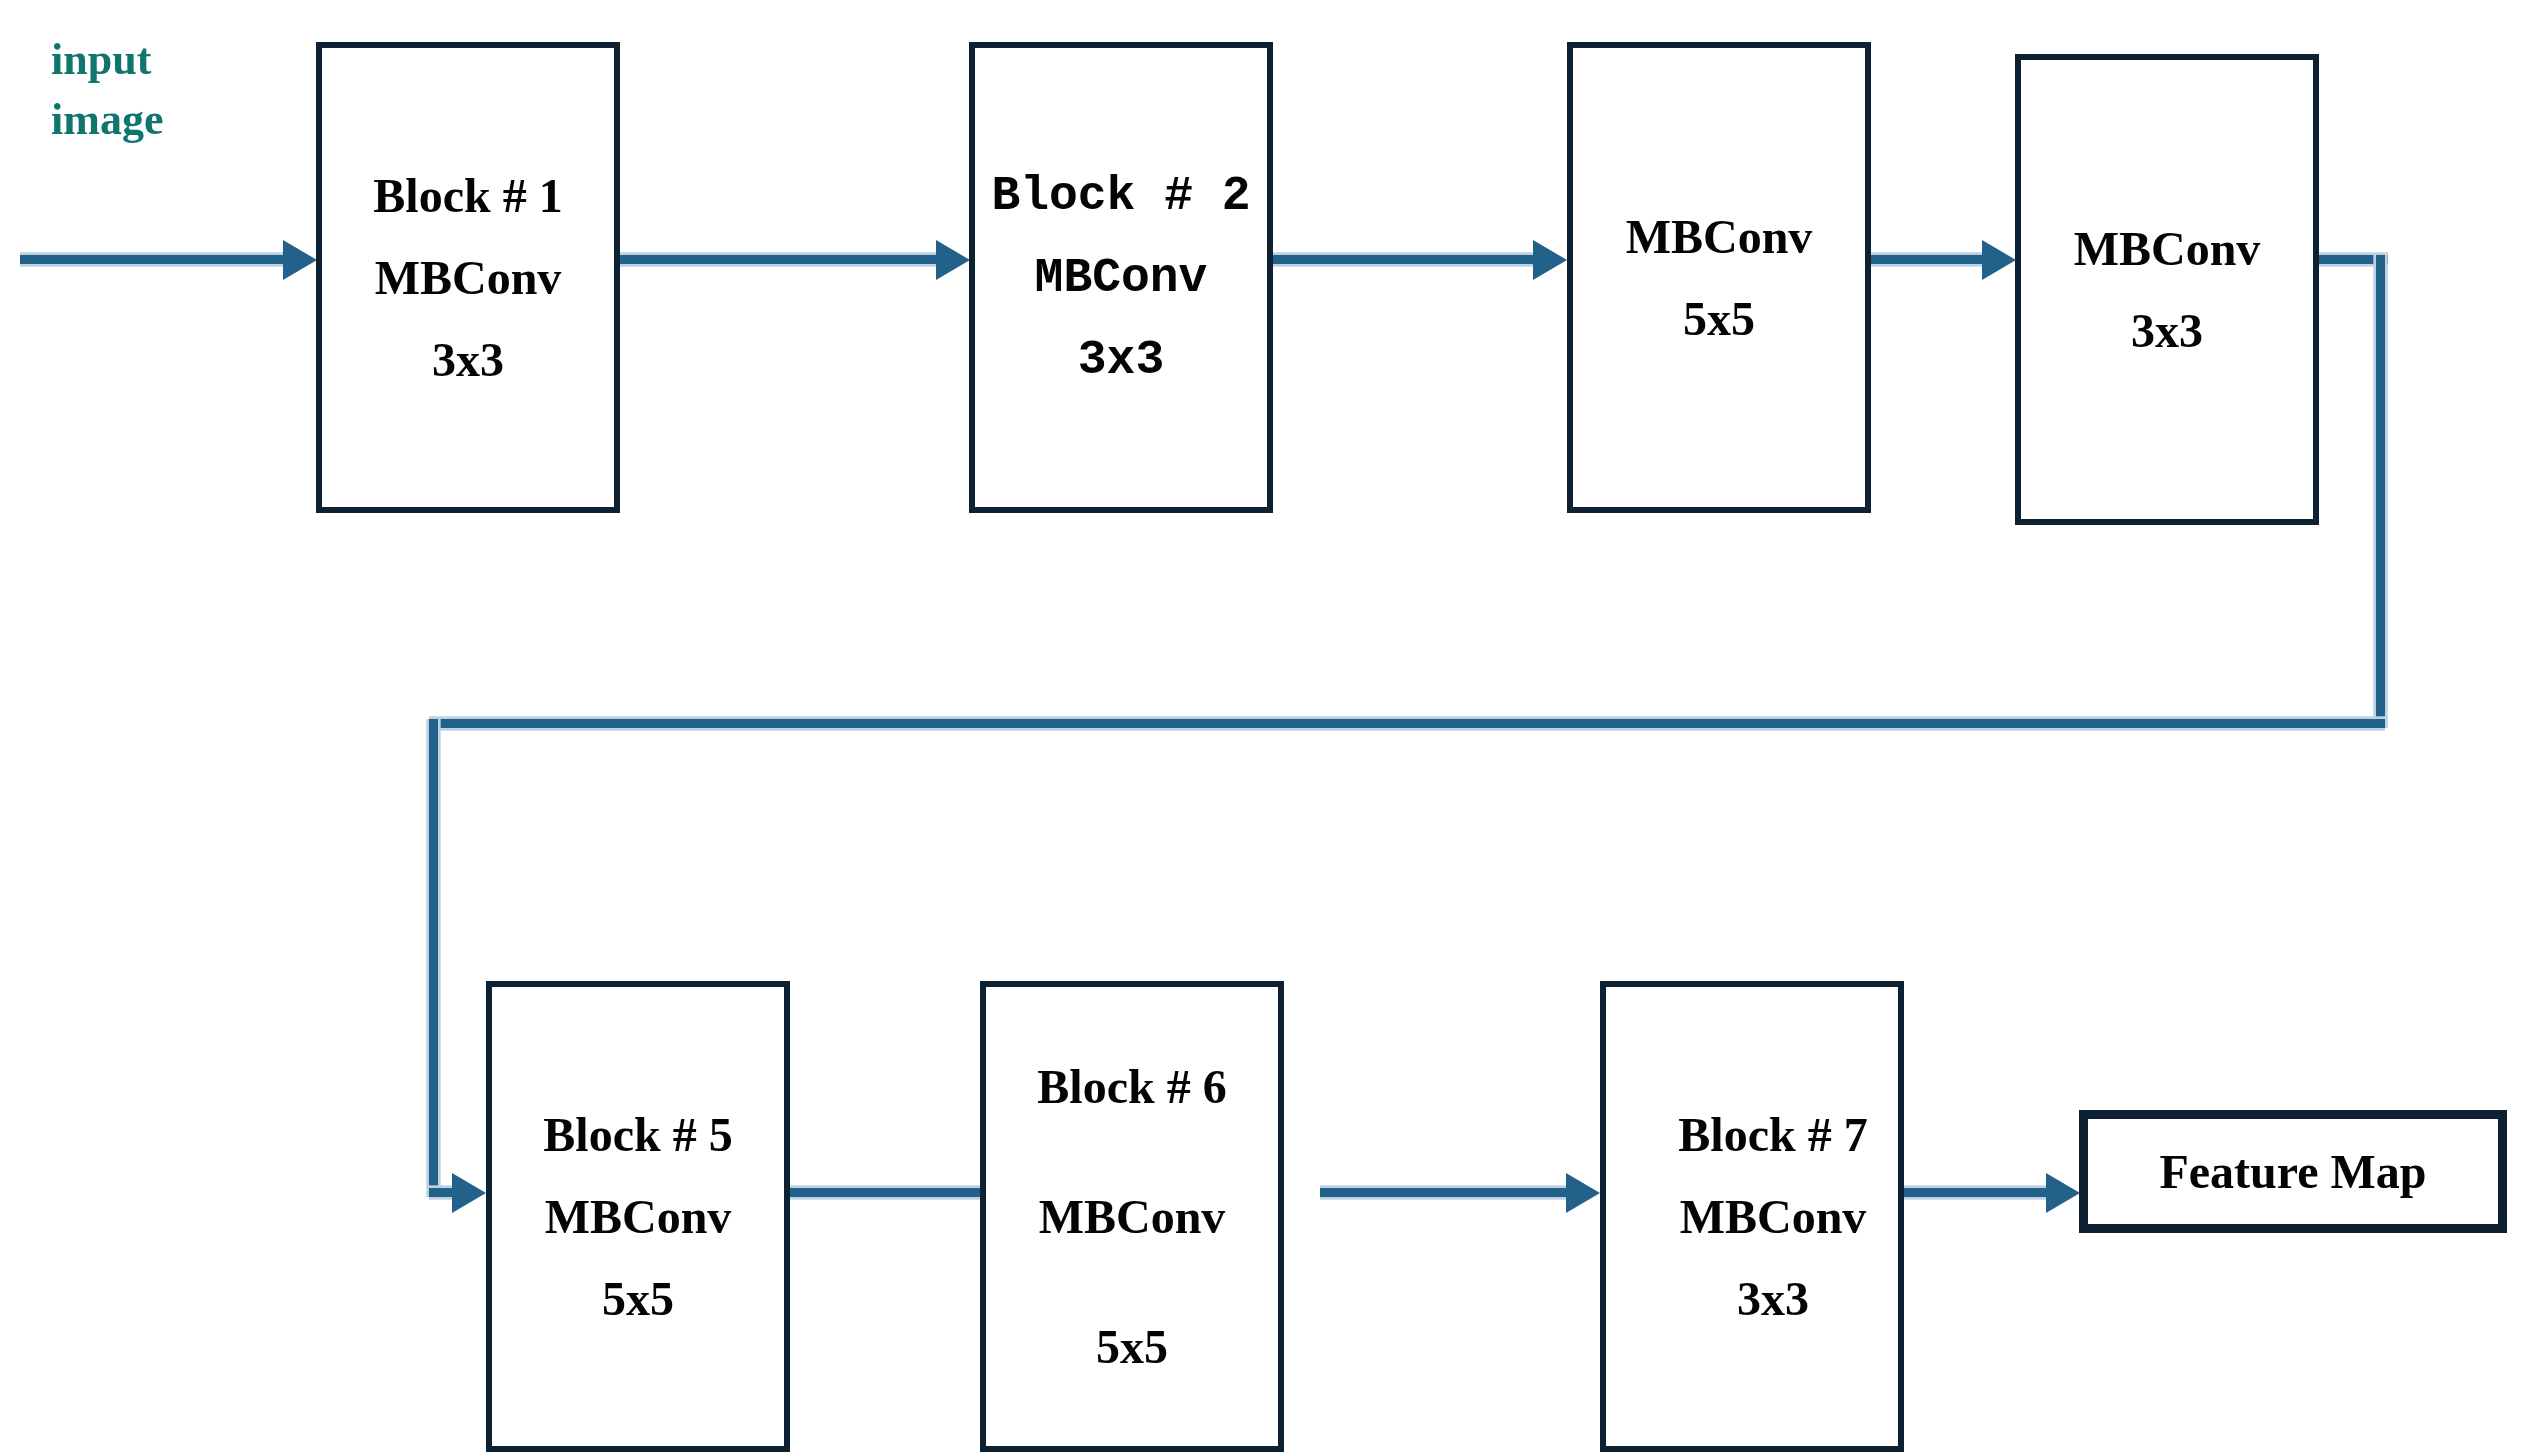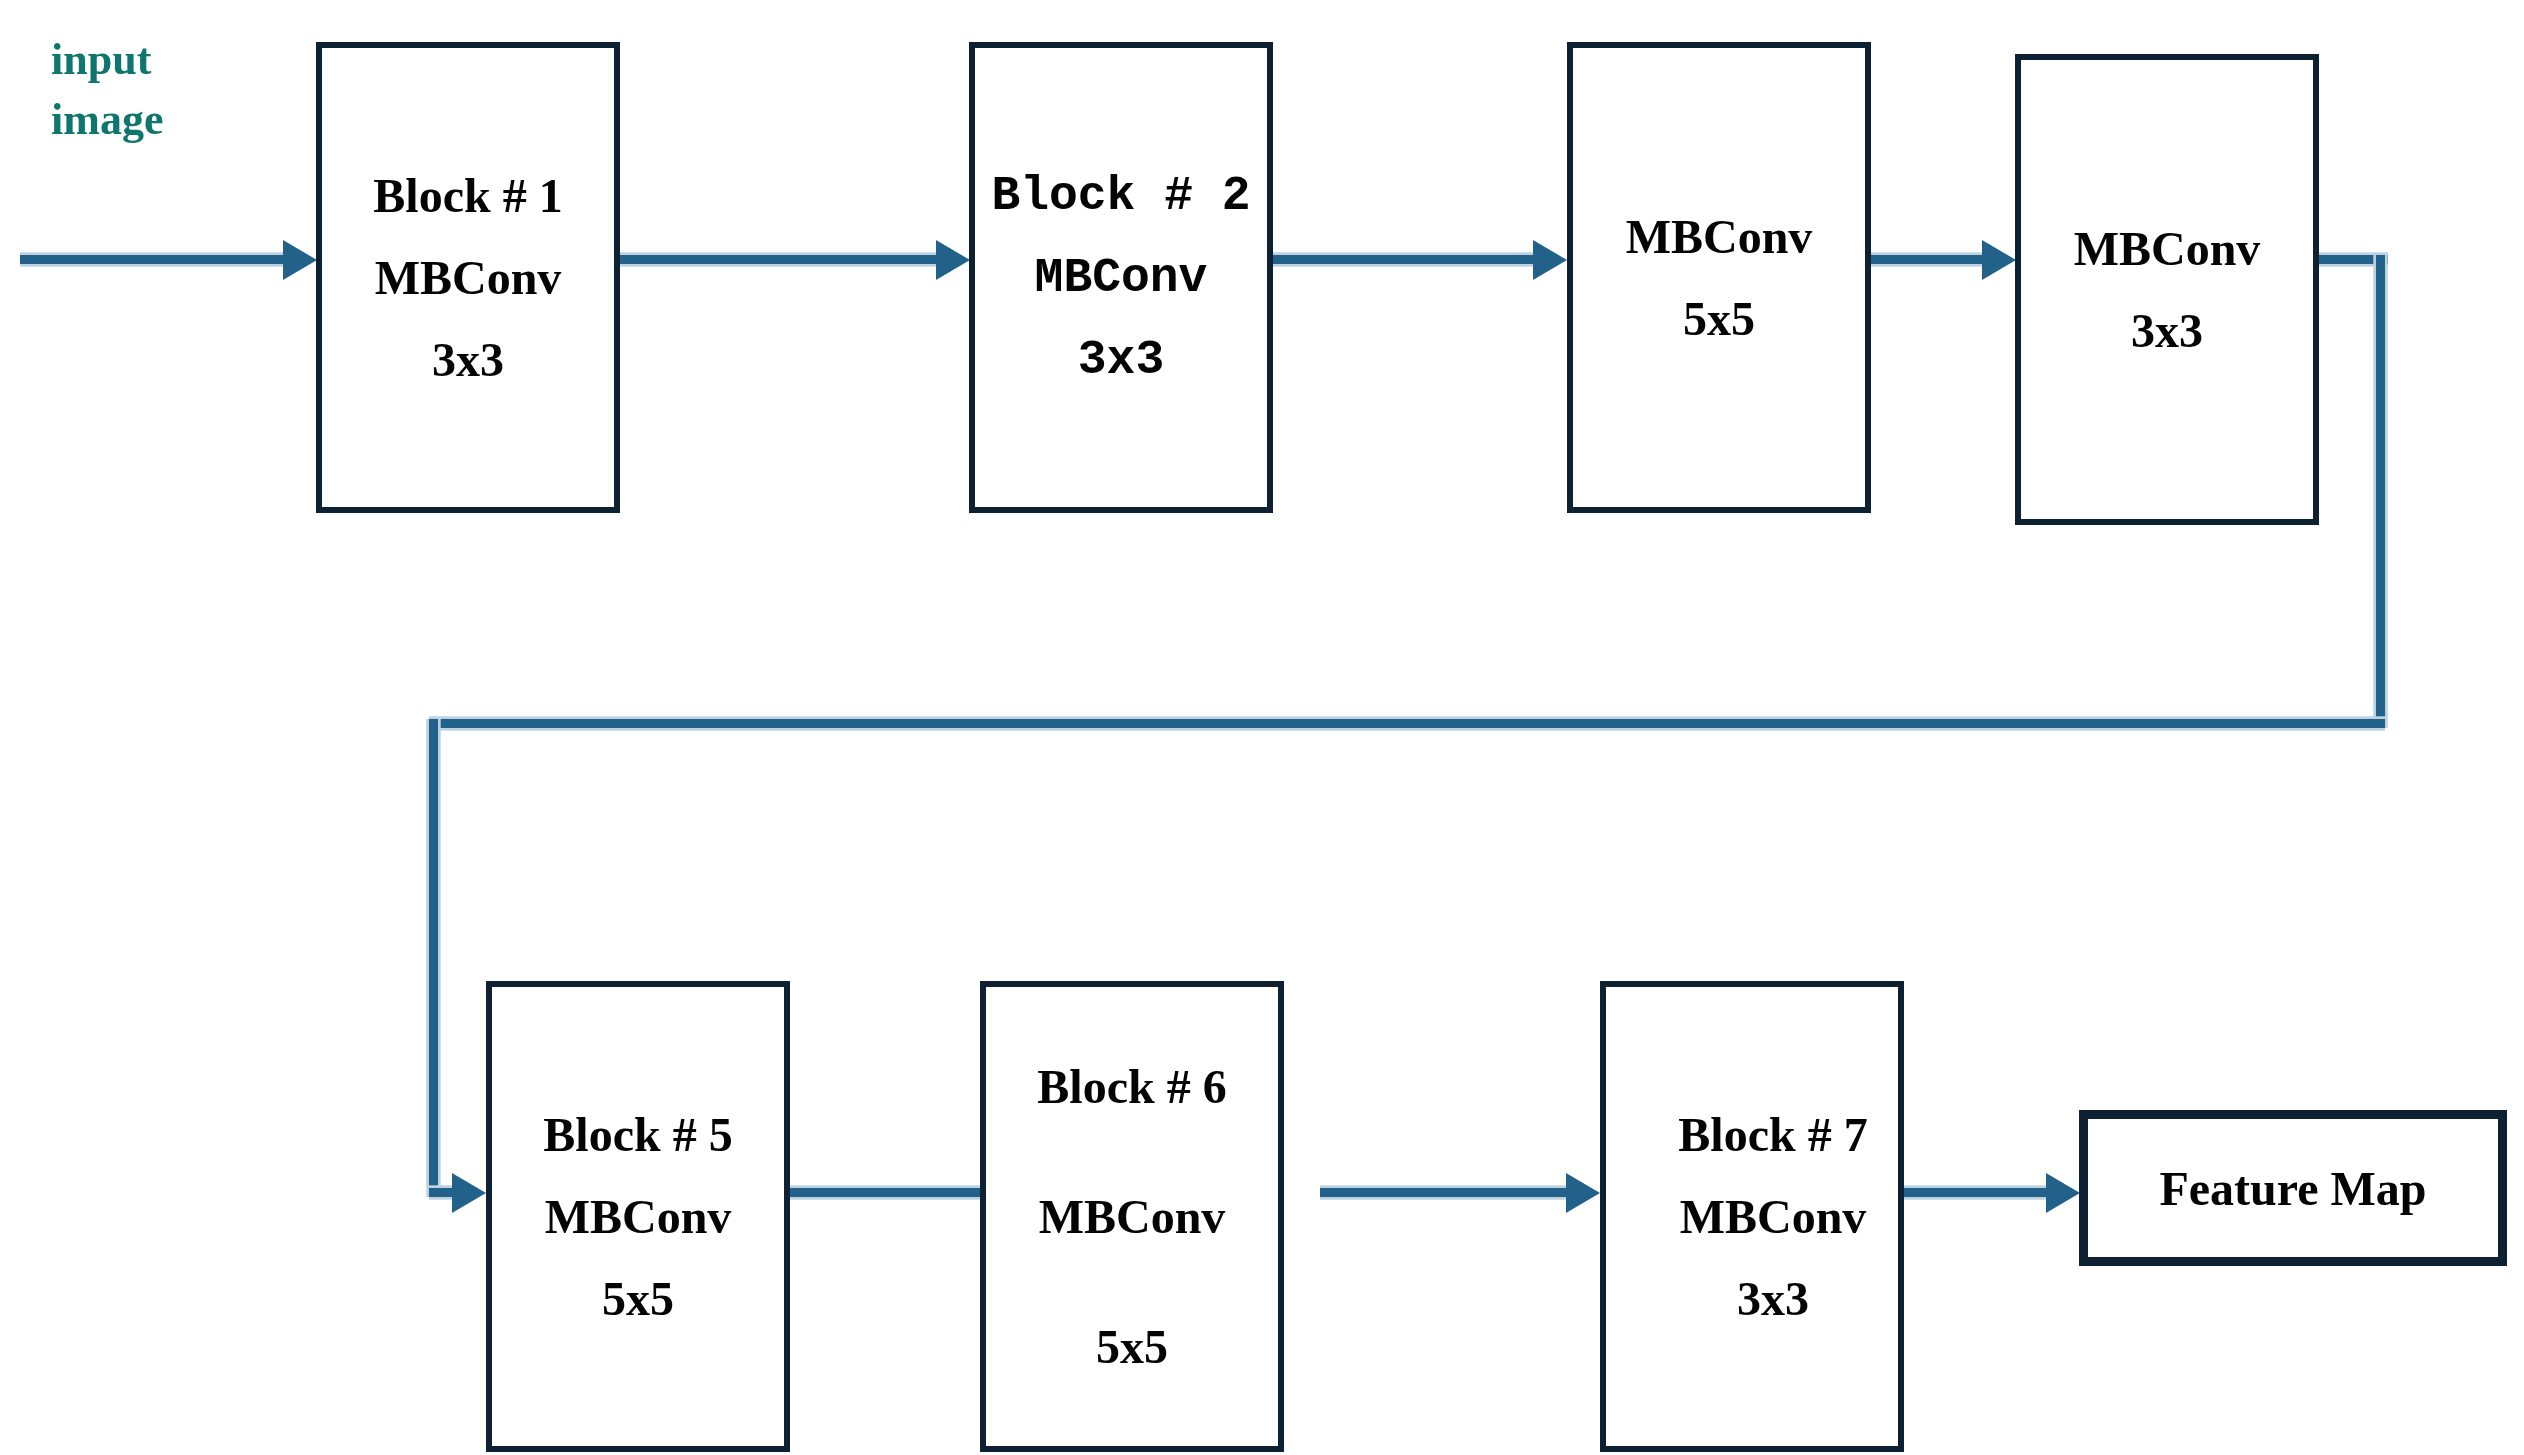--- a/index.html
+++ b/index.html
@@ -22,21 +22,21 @@
   }
   .b1{left:316px;top:24px;}
   .b2{left:969px;top:24px;font-family:Liberation Mono, monospace;}
   .b3{left:1567px;top:24px;}
   .b4{left:2015px;top:36px;}
   .b5{left:486px;top:963px;}
   .b6{left:980px;top:963px;gap:48px;}
   .b7{left:1600px;top:963px;padding-left:42px;}
 
   .fm{
-    position:absolute;left:2079px;top:1110px;width:428px;height:156px;box-sizing:border-box;
+    position:absolute;left:2079px;top:1110px;width:428px;height:123px;box-sizing:border-box;
     border:9px solid var(--border);background:#ffffff;
     display:flex;align-items:center;justify-content:center;
     font-weight:bold;font-size:48px;color:var(--text);white-space:nowrap;
   }
 
   .input-label{
     position:absolute;left:51px;top:30px;width:186px;
     font-weight:bold;font-size:44px;line-height:60px;color:#0f766e;
   }
 

